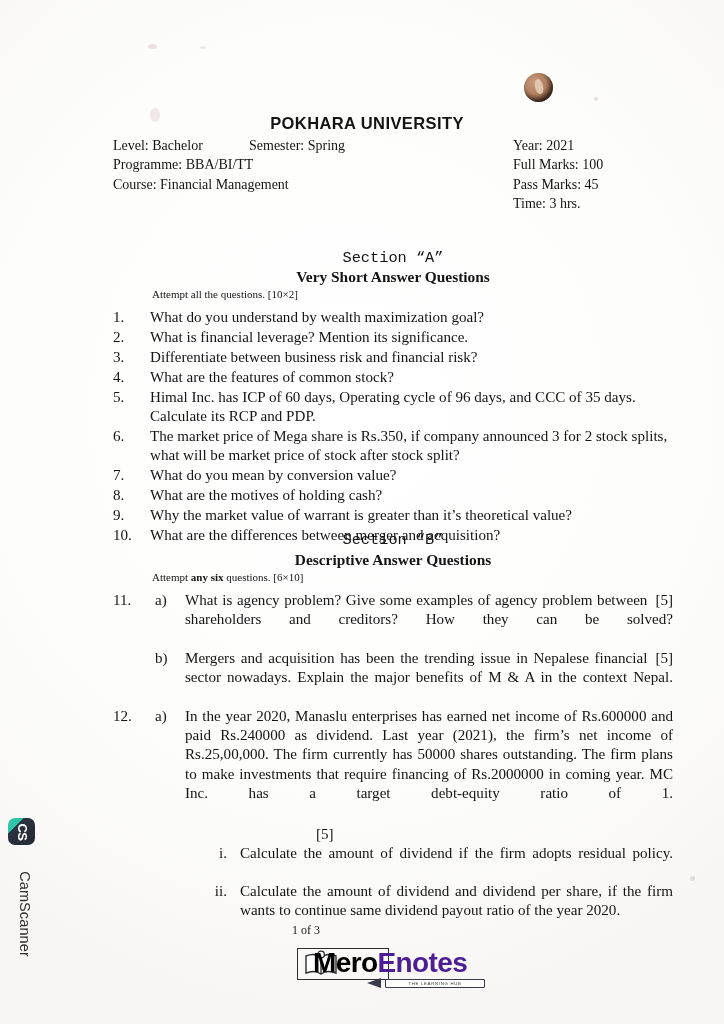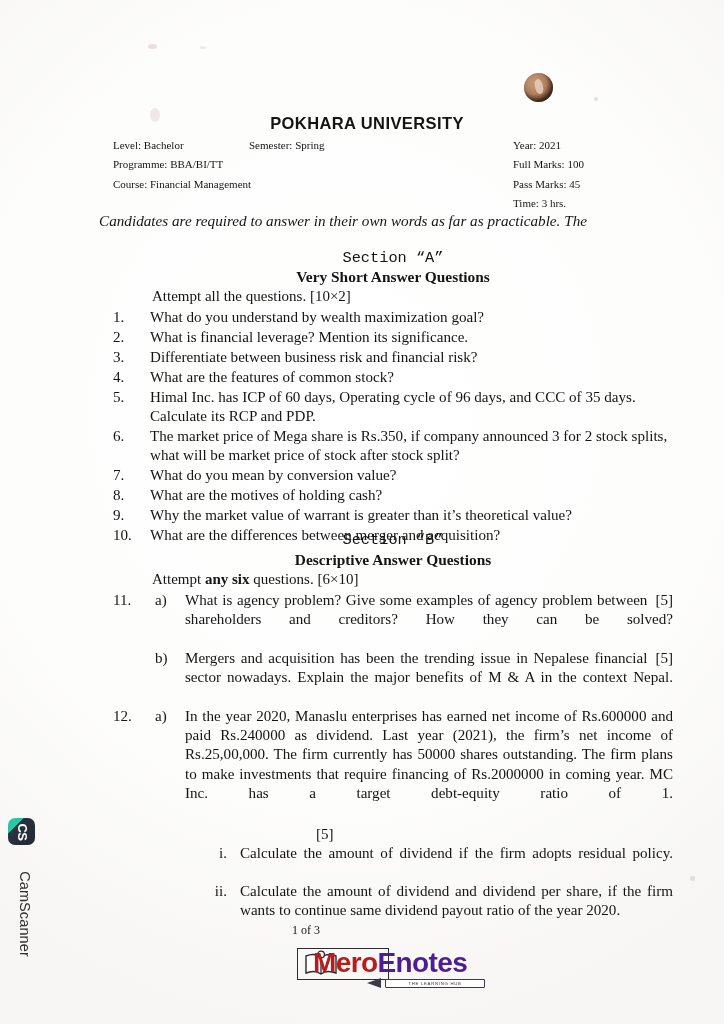--- a/index.html
+++ b/index.html
@@ -76,21 +76,21 @@
     padding-left: 10px;
     box-sizing: border-box;
   }
 
   
   .meta {
     position: absolute;
     left: 113px;
     top: 136px;
     width: 560px;
-    font-size: 11px;
+    font-size: 14px;
     line-height: 19.4px;
   }
   .meta-row { position: relative; height: 19.4px; white-space: nowrap; }
   .meta-c1 { position: absolute; left: 0; }
   .meta-c2 { position: absolute; left: 136px; }
   .meta-c3 { position: absolute; left: 400px; }
 
   
   .note {
     position: absolute;
@@ -116,21 +116,21 @@
     position: absolute;
     left: 113px;
     width: 560px;
     text-align: center;
     font-weight: bold;
     font-size: 15.4px;
   }
   .attempt {
     position: absolute;
     left: 152px;
-    font-size: 15px;
+    font-size: 11px;
   }
   .attempt b { font-weight: bold; }
 
   
   .qlist {
     position: absolute;
     left: 113px;
     width: 560px;
   }
   .q {
@@ -243,21 +243,21 @@
     position: absolute;
     left: 16px;
     top: 1px;
     font-family: "Liberation Sans", "DejaVu Sans", sans-serif;
     font-weight: bold;
     font-size: 28px;
     letter-spacing: -.6px;
     line-height: 32px;
     white-space: nowrap;
   }
-  .logo-word .mero { color: #b91c1c; }
+  .logo-word .mero { color: #000000; }
   .logo-word .enotes { color: #4c1d95; }
   .logo-tag {
     position: absolute;
     left: 88px;
     top: 33px;
     width: 100px;
     height: 9px;
     border: 1px solid #3a3a4a;
     border-radius: 1px;
     background: #fff;
@@ -353,21 +353,20 @@
     <div class="meta-row">
       <span class="meta-c1">Course: Financial Management</span>
       <span class="meta-c3">Pass Marks: 45</span>
     </div>
     <div class="meta-row">
       <span class="meta-c3">Time: 3 hrs.</span>
     </div>
   </div>
 
   <div class="note">
-    <span>Candidates are required to answer in their own words as far as practicable. The</span>
   </div>
 
   <div class="section-label" style="top:249px;">Section “A”</div>
   <div class="section-sub" style="top:268px;">Very Short Answer Questions</div>
   <div class="attempt" style="top:288px;">Attempt all the questions. [10×2]</div>
 
   <div class="qlist" style="top:308px;">
     <div class="q">
       <span class="num">1.</span>
       <span class="body">What do you understand by wealth maximization goal?</span>

